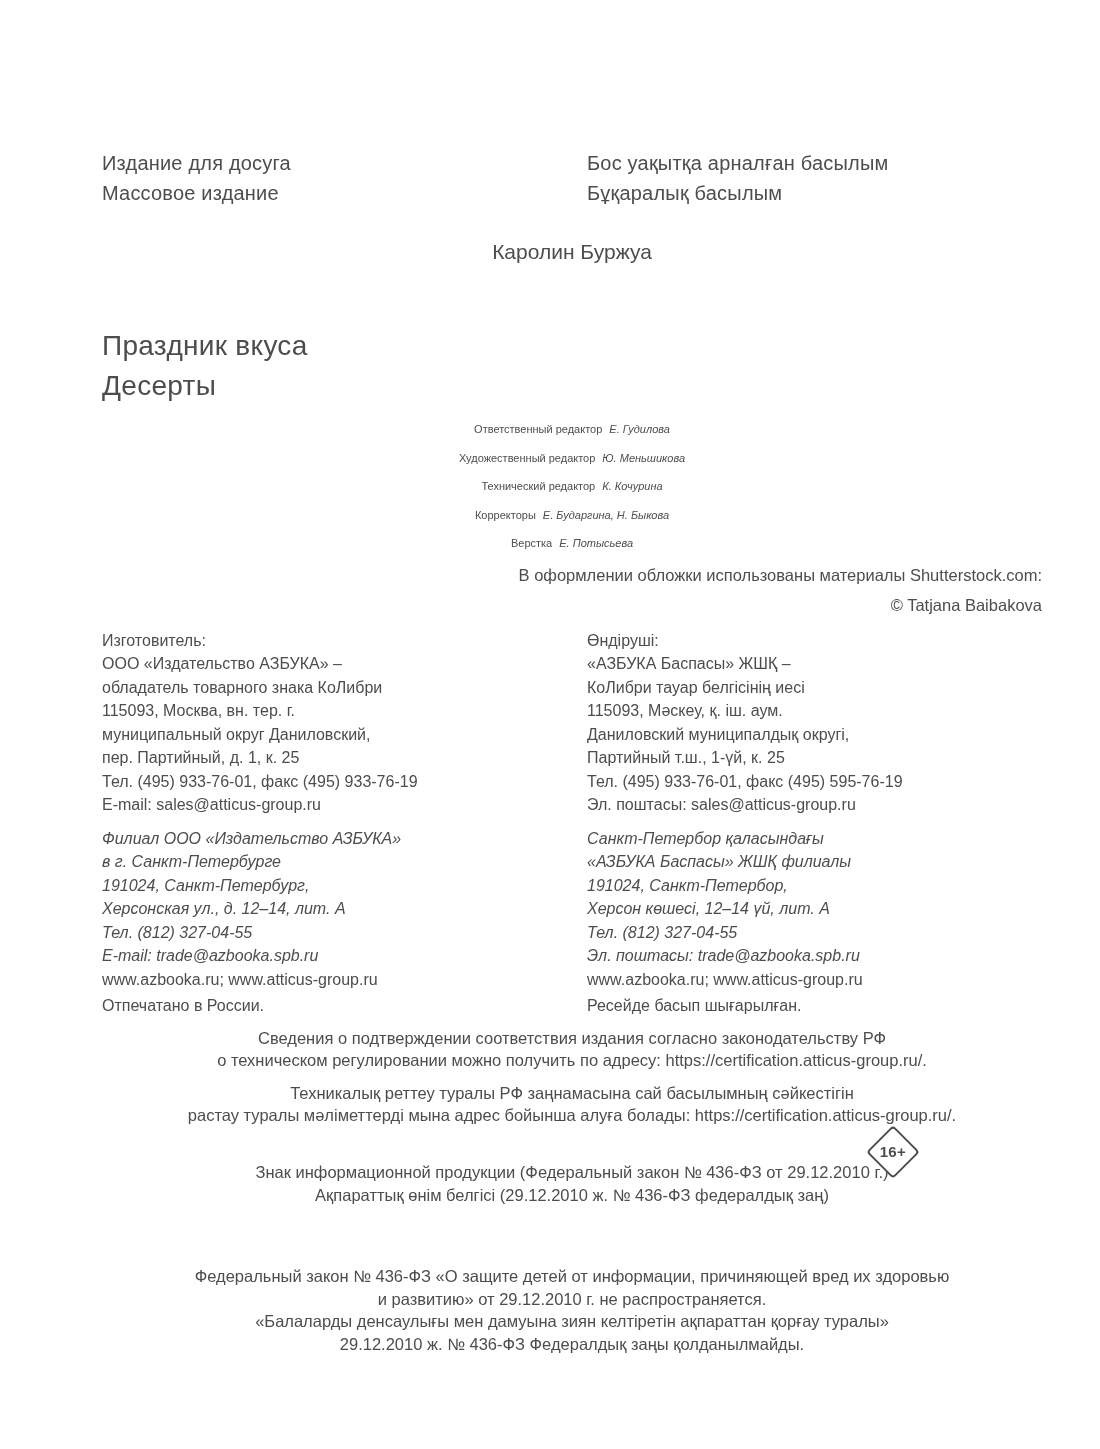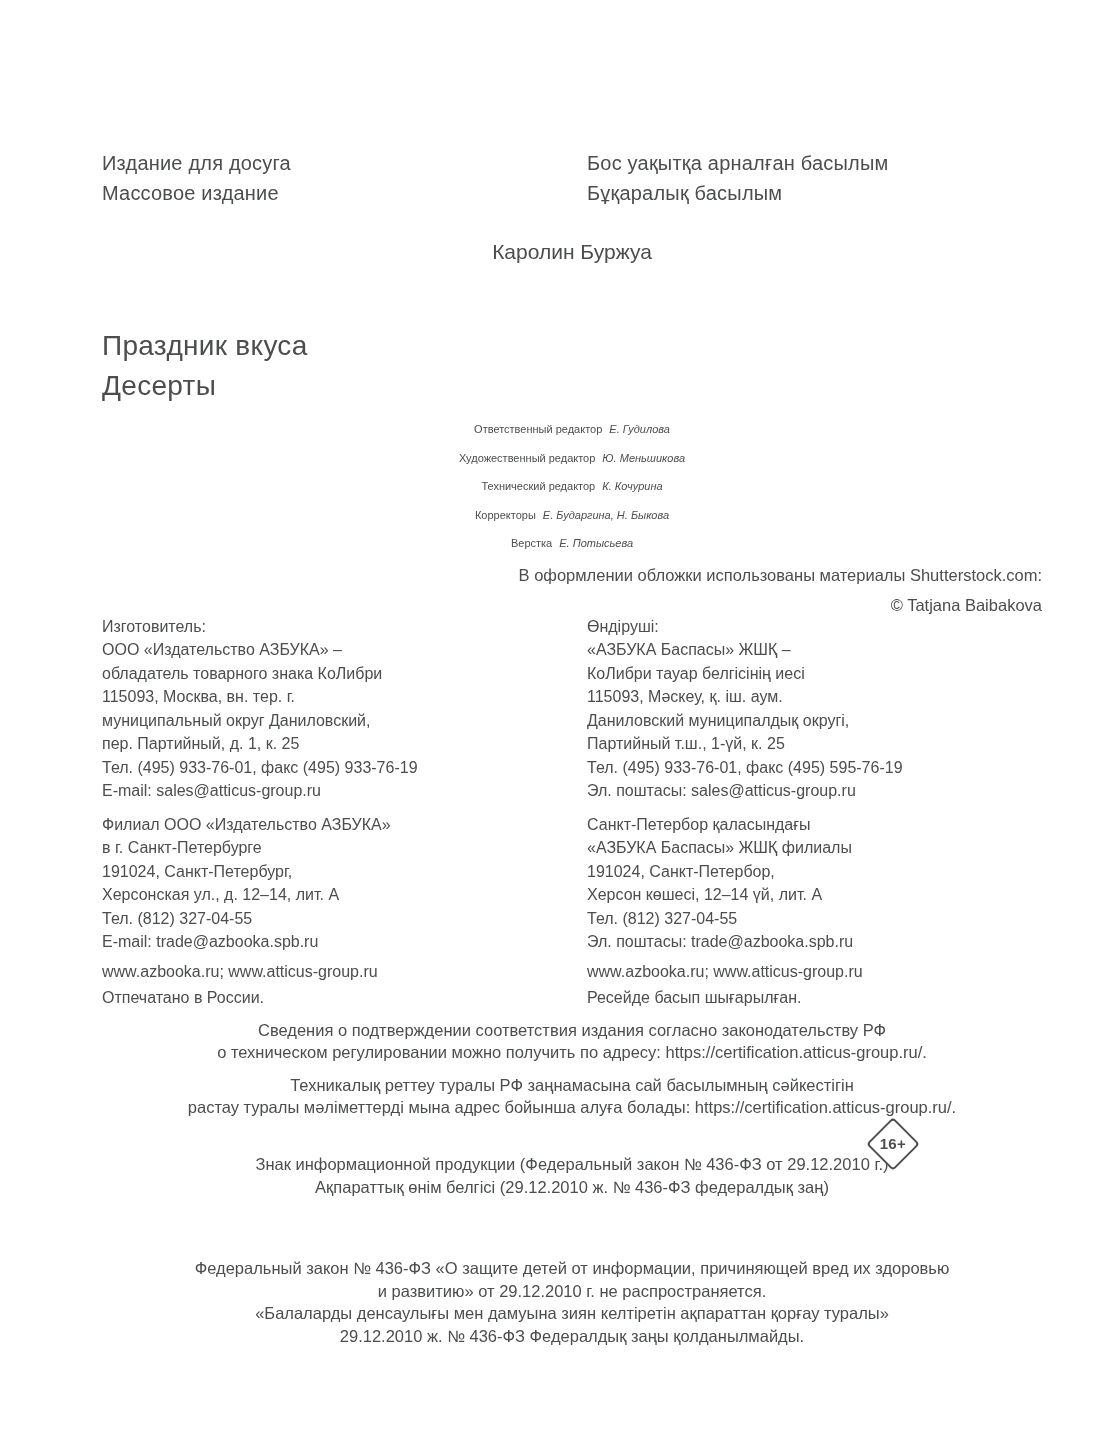--- a/index.html
+++ b/index.html
@@ -33,23 +33,23 @@
 
   .cover   { text-align: right; font-size: 16.5px; margin-top: 8px; }
   .cover .l2 { margin-top: 11px; }
 
   .printinfo {
     text-align: center; font-size: 16.5px; line-height: 23px;
     margin-top: 16px; white-space: pre-line;
   }
 
   .addr { font-size: 16px; line-height: 23.5px; white-space: pre-line; }
-  .addrblock  { }
-  .addrblock2 { margin-top: 10px; }
-  .webrow     { margin-top: 6px; font-size: 16px; line-height: 23px; }
+  .addrblock  { margin-top: 14px; }
+  .addrblock2 { margin-top: 10px; font-style: italic; }
+  .webrow     { font-size: 16px; line-height: 23px; }
   .printedrow { margin-top: 3px; font-size: 16px; line-height: 23px; }
 
   .cpara {
     text-align: center; font-size: 16.5px; line-height: 22.5px;
     white-space: pre-line; margin-top: 10px;
   }
   .agemark { position: relative; margin-top: 12px; }
   .lawpara { margin-top: 14px; }
 
   .badge {

